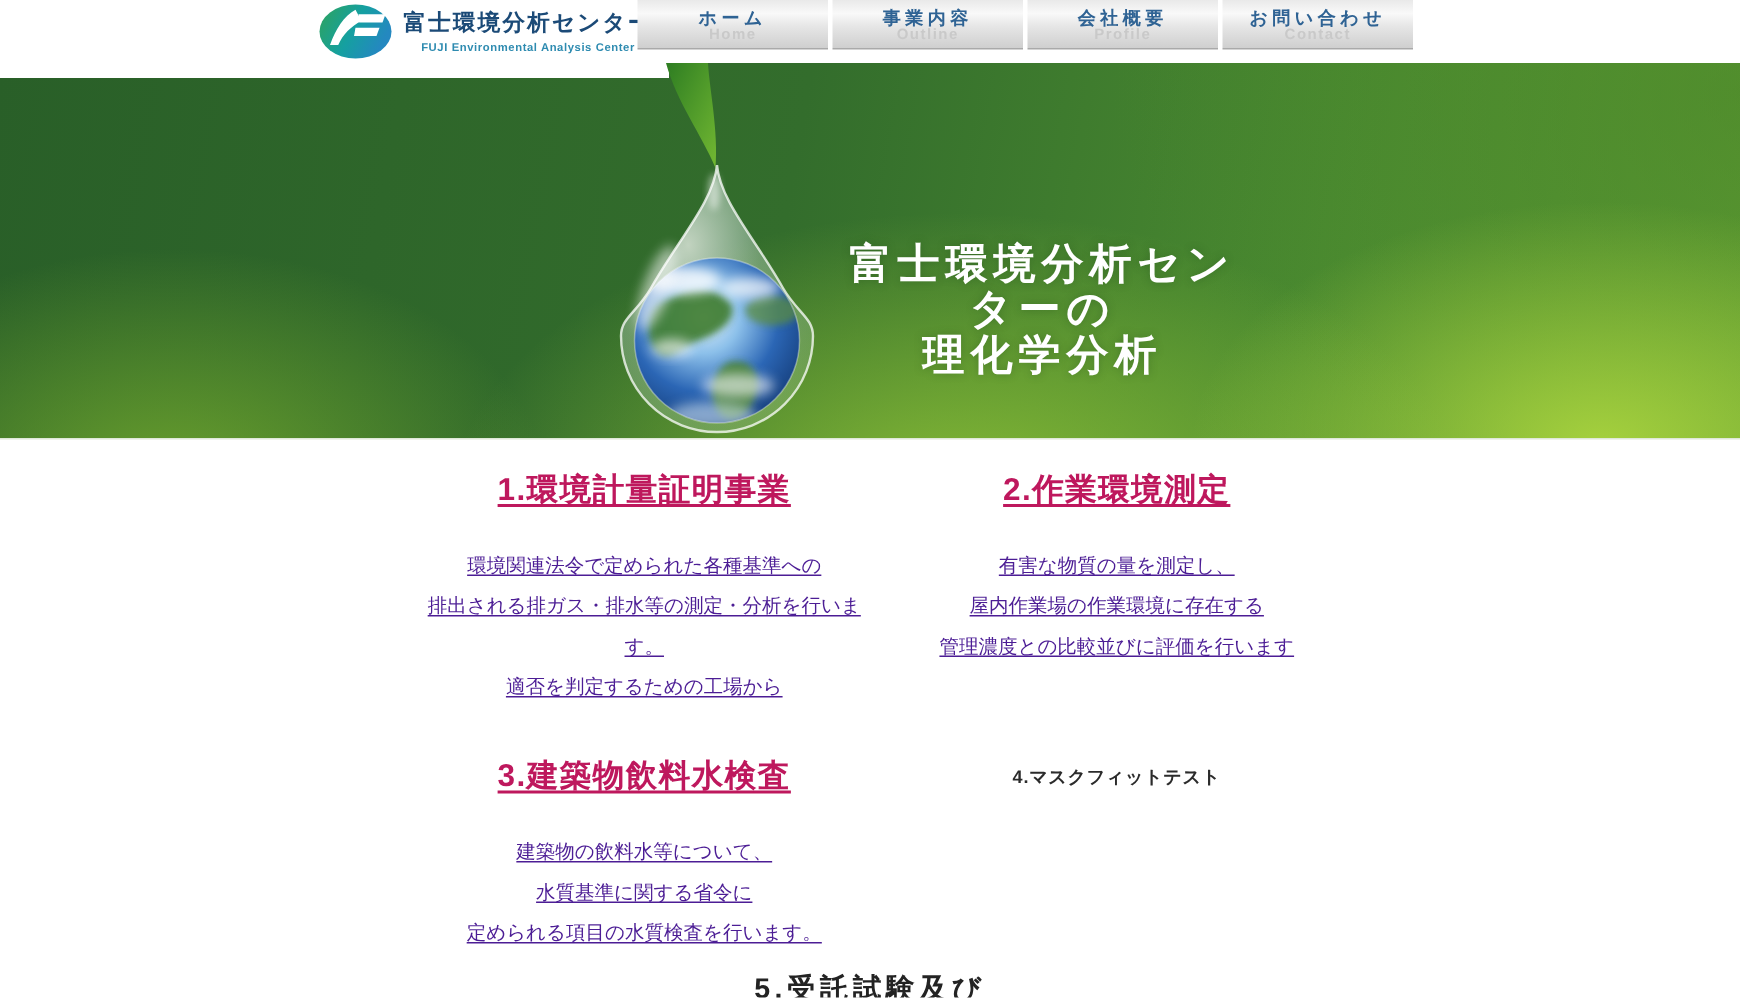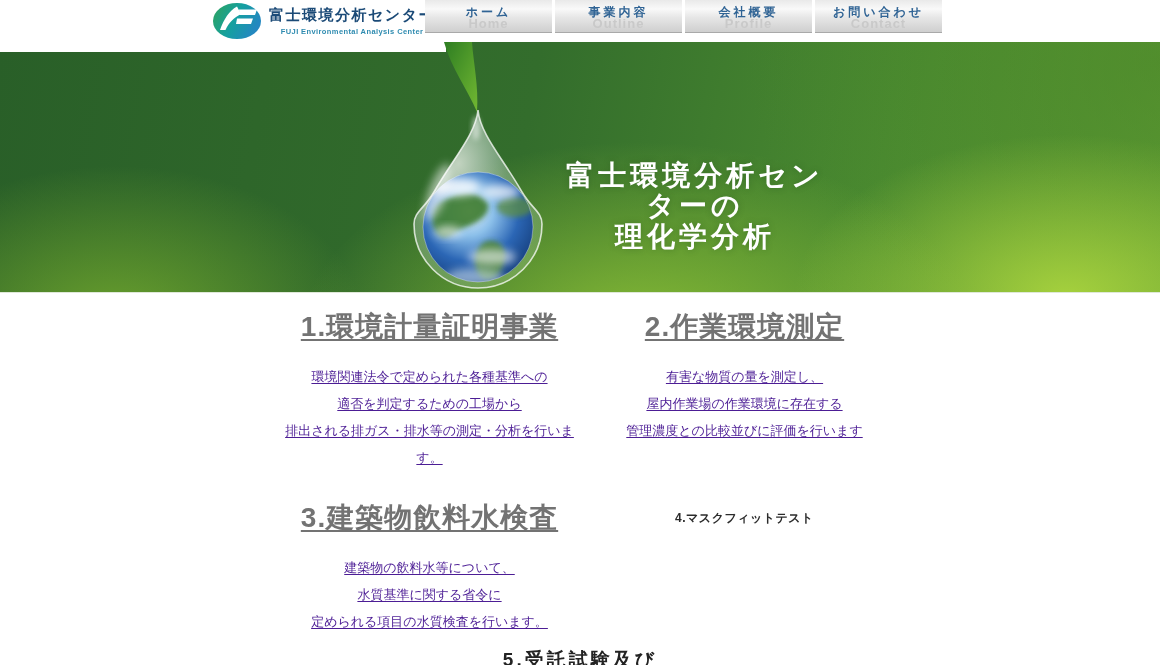--- a/index.html
+++ b/index.html
@@ -12,21 +12,21 @@
   .logo-mark { width:50px; height:38px; }
   .logo-text { margin-left:7px; }
   .logo-title { font-size:15px; font-weight:bold; color:#1b4a77; letter-spacing:1.5px; white-space:nowrap; }
   .logo-sub { font-size:7.5px; font-weight:bold; color:#2e8bb0; letter-spacing:0.4px; text-align:center; margin-top:2px; }
 
   .nav { position:absolute; left:425px; top:0; display:flex; gap:3px; }
   .nav-tab { width:127px; height:33px; text-align:center; cursor:pointer;
     background:linear-gradient(180deg,#e9e9e9 0%,#f9f9f9 28%,#e6e6e6 55%,#cfcfcf 100%);
     border-bottom:1px solid #a9a9a9; padding-top:6px; }
   .nav-label { font-size:12px; font-weight:bold; color:#2f6394; letter-spacing:3px; line-height:13px; }
-  .nav-sub { font-size:13px; font-weight:bold; color:#c9c9c9; letter-spacing:1px; line-height:10px; }
+  .nav-sub { font-size:10px; font-weight:bold; color:#c9c9c9; letter-spacing:1px; line-height:10px; }
 
   
   .hero { position:relative; width:1160px; height:251px; overflow:hidden;
     border-bottom:1px solid #dfe8d8;
     background:
       radial-gradient(420px 250px at 92% 102%, rgba(170,212,62,.95) 0%, rgba(170,212,62,0) 65%),
       radial-gradient(520px 300px at 55% 118%, rgba(150,200,55,.85) 0%, rgba(150,200,55,0) 65%),
       radial-gradient(380px 240px at 10% 112%, rgba(122,176,46,.8) 0%, rgba(122,176,46,0) 65%),
       radial-gradient(600px 380px at 100% 8%, rgba(72,132,40,.55) 0%, rgba(72,132,40,0) 70%),
       linear-gradient(100deg,#295f28 0%,#336d2c 45%,#4a8a30 75%,#5e9c33 100%);
@@ -35,21 +35,21 @@
   .hero-art { position:absolute; left:380px; top:0; width:200px; height:251px; }
   .hero-caption { position:absolute; left:560px; top:119px; width:270px; text-align:center;
     color:#ffffff; font-size:28px; letter-spacing:4px; line-height:30px; font-weight:bold;
     text-shadow:0 0 6px rgba(30,70,25,.35); }
   .hero-caption .cap2 { margin-top:1px; }
 
   
   .content-grid { margin:20px 0 0 272px; width:630px; display:grid;
     grid-template-columns:315px 315px; row-gap:33px; }
   .section { text-align:center; }
-  .sec-title { font-size:28px; font-weight:bold; color:#737373; letter-spacing:1px;
+  .sec-title { font-size:21px; font-weight:bold; color:#be185d; letter-spacing:1px;
     text-decoration:underline; text-decoration-thickness:1.5px; text-underline-offset:3px;
     line-height:28px; cursor:pointer; }
   .sec-title.no-underline { text-decoration:none; font-size:12px; letter-spacing:0.5px; cursor:default; color:#2b2b2b; }
   .sec-body { margin-top:22px; }
   .sec-line { font-size:13px; color:#4c1d95; line-height:27px;
     text-decoration:underline; text-underline-offset:2px; cursor:pointer; }
 
   .section5 { margin-top:14px; width:1160px; text-align:center; }
   .sec5-line { font-size:19px; font-weight:bold; color:#232323; letter-spacing:3px; line-height:21px;
     text-decoration:underline; text-decoration-thickness:1.5px; text-underline-offset:2px; cursor:pointer; }
@@ -159,22 +159,22 @@
     <div class="cap2">理化学分析</div>
   </div>
 </div>
 
 <div class="content-grid">
 
   <div class="section">
     <div class="sec-title">1.環境計量証明事業</div>
     <div class="sec-body">
       <div class="sec-line">環境関連法令で定められた各種基準への</div>
+      <div class="sec-line">排出される排ガス・排水等の測定・分析を行います。</div>
       <div class="sec-line">適否を判定するための工場から</div>
-      <div class="sec-line">排出される排ガス・排水等の測定・分析を行います。</div>
     </div>
   </div>
 
   <div class="section">
     <div class="sec-title">2.作業環境測定</div>
     <div class="sec-body">
       <div class="sec-line">有害な物質の量を測定し、</div>
       <div class="sec-line">屋内作業場の作業環境に存在する</div>
       <div class="sec-line">管理濃度との比較並びに評価を行います</div>
     </div>

